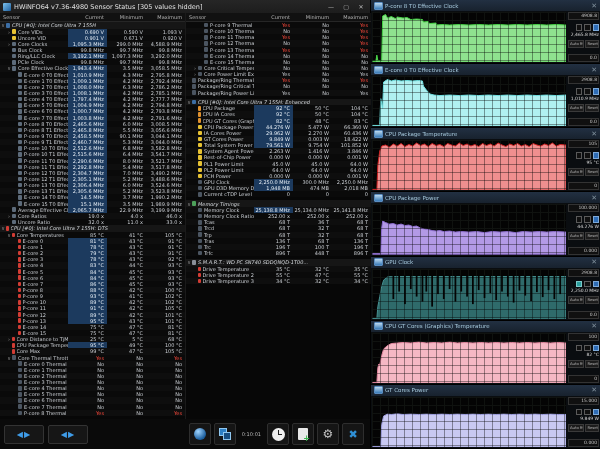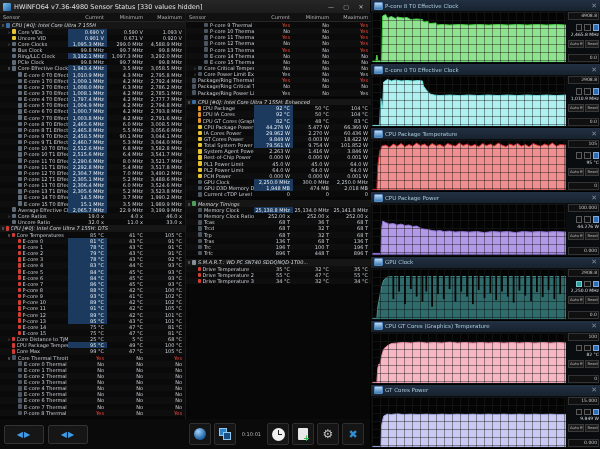--- a/index.html
+++ b/index.html
@@ -76,21 +76,21 @@
   .gbtn{background:#1c1c1c;border:1px solid #3a3a3a;color:#b8b8b8;font-size:3.8px;padding:0 1px;height:6px;line-height:5px;white-space:nowrap;overflow:hidden;}
   .gspring{flex:1;}
 </style>
 </head>
 <body>
 
 <div class="app">
   <div class="sensor-window">
     <div class="titlebar">
       <span class="appicon"></span>
-      <span class="ttext">HWiNFO64 v7.36-4980 Sensor Status [330 values hidden]</span>
+      <span class="ttext">HWiNFO64 v7.36-4980 Sensor Status [305 values hidden]</span>
       <span class="winbtn">—</span>
       <span class="winbtn">▢</span>
       <span class="winbtn">✕</span>
     </div>
     <div class="panes">
       <div class="pane">
         <div class="colhead">
           <span class="c0">Sensor</span>
           <span class="c1">Current</span>
           <span class="c2">Minimum</span>

